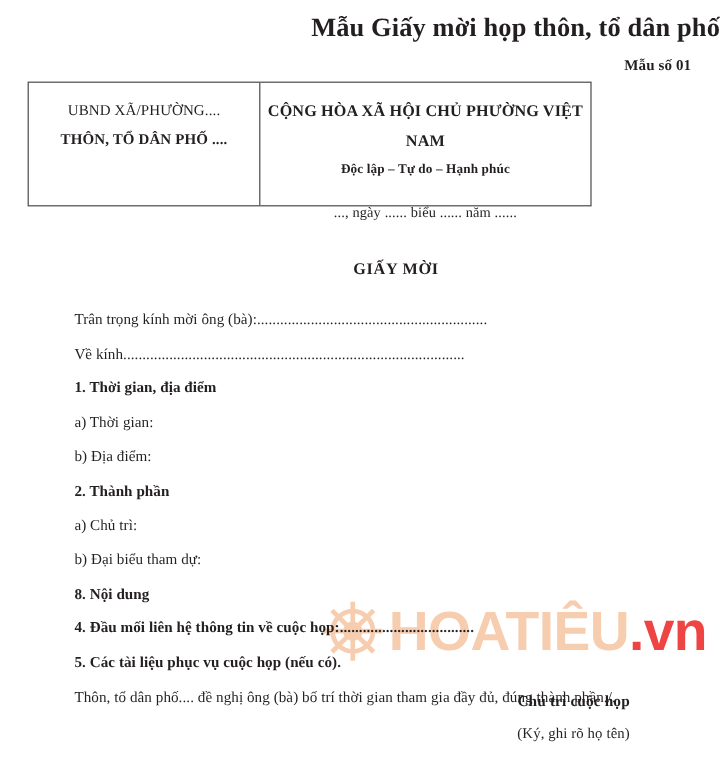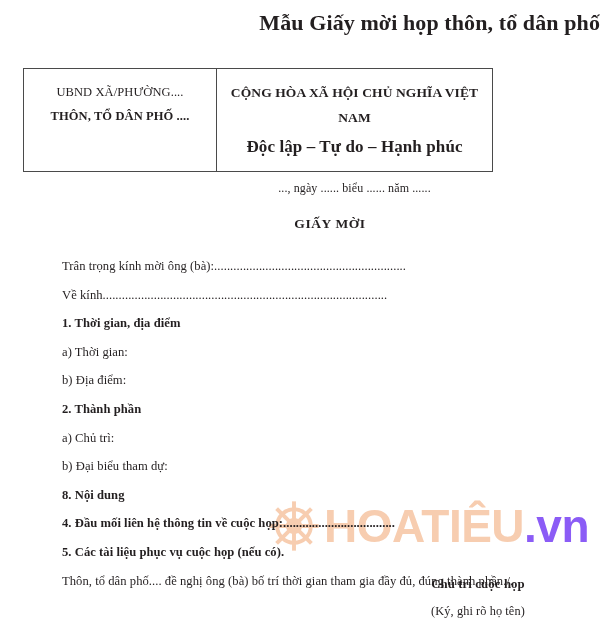--- a/index.html
+++ b/index.html
@@ -78,21 +78,21 @@
     line-height: 1.9;
     letter-spacing: 0.1px;
   }
   .hdr-nation {
     font-size: 13.5px;
     font-weight: bold;
     line-height: 1.85;
     letter-spacing: 0.1px;
   }
   .hdr-motto {
-    font-size: 17px;
+    font-size: 11px;
     font-weight: bold;
     line-height: 1.85;
     letter-spacing: 0.1px;
   }
   .hdr-date {
     font-size: 12px;
     line-height: 1.6;
     padding-top: 17px;
     letter-spacing: 0.1px;
   }
@@ -174,21 +174,21 @@
   .wm-text {
     font-family: "Liberation Sans", "DejaVu Sans", sans-serif;
     font-size: 46px;
     font-weight: bold;
     letter-spacing: -0.5px;
     line-height: 1;
     padding-left: 2px;
     white-space: nowrap;
   }
   .wm-main { color: #f7cdb0; }
-  .wm-tld  { color: #8b5cf6; }
+  .wm-tld  { color: #ef4444; }
 
   
   .body-wrap, .sign-block, .header-table, .doc-title, .form-number {
     position: relative;
     z-index: 2;
   }
   .header-table { position: absolute; z-index: 2; }
   .body-wrap { position: absolute; z-index: 2; margin-left: 35px; }
   .sign-block { position: absolute; z-index: 2; }
 </style>
@@ -206,28 +206,29 @@
         <line x1="6" y1="50" x2="94" y2="50"></line>
         <line x1="19" y1="19" x2="81" y2="81"></line>
         <line x1="81" y1="19" x2="19" y2="81"></line>
       </g>
     </svg>
     <div class="wm-text"><span class="wm-main">HOATIÊU</span><span class="wm-tld">.vn</span></div>
   </div>
 
   <div class="doc-title">Mẫu Giấy mời họp thôn, tổ dân phố</div>
 
+  <div class="form-number">Mẫu số 01</div>
 
   <div class="header-table">
     <div class="hdr-cell-left">
       <div class="hdr-line-1">UBND XÃ/PHƯỜNG....</div>
       <div class="hdr-line-2">THÔN, TỔ DÂN PHỐ ....</div>
     </div>
     <div class="hdr-cell-right">
-      <div class="hdr-nation">CỘNG HÒA XÃ HỘI CHỦ NGHĨA VIỆT NAM</div>
+      <div class="hdr-nation">CỘNG HÒA XÃ HỘI CHỦ PHƯỜNG VIỆT NAM</div>
       <div class="hdr-motto">Độc lập – Tự do – Hạnh phúc</div>
       <div class="hdr-date">..., ngày ...... biểu ...... năm ......</div>
     </div>
   </div>
 
   <div class="body-wrap">
     <div class="invite-heading">GIẤY MỜI</div>
     <div class="body-lines">
       <div class="line">Trân trọng kính mời ông (bà):............................................................</div>
       <div class="line">Về kính.........................................................................................</div>

